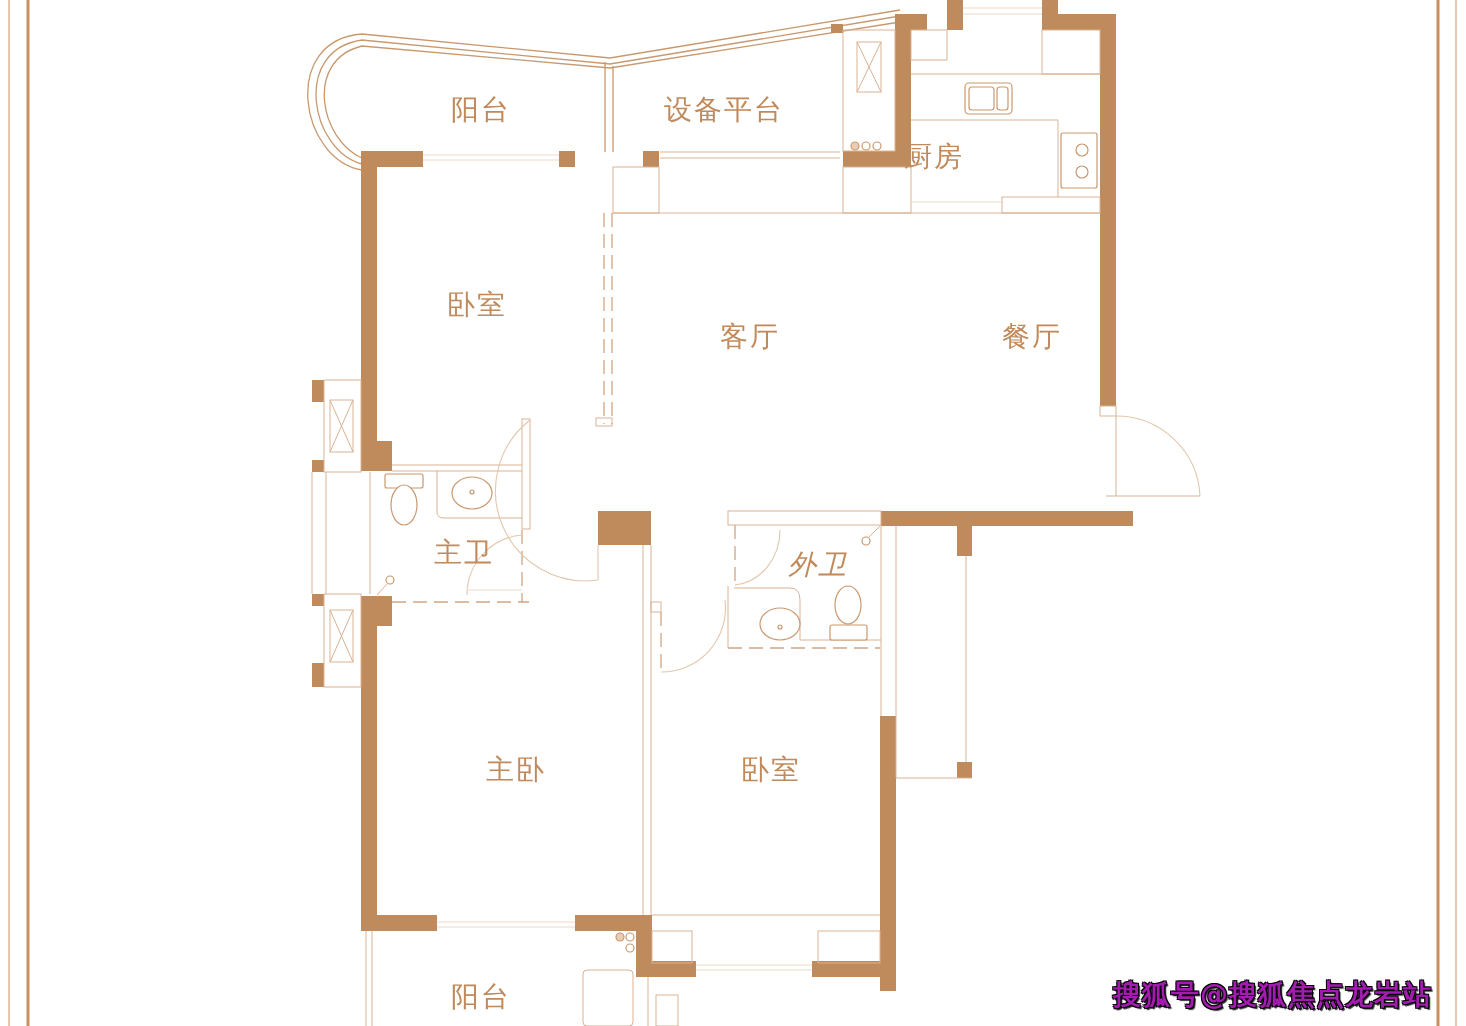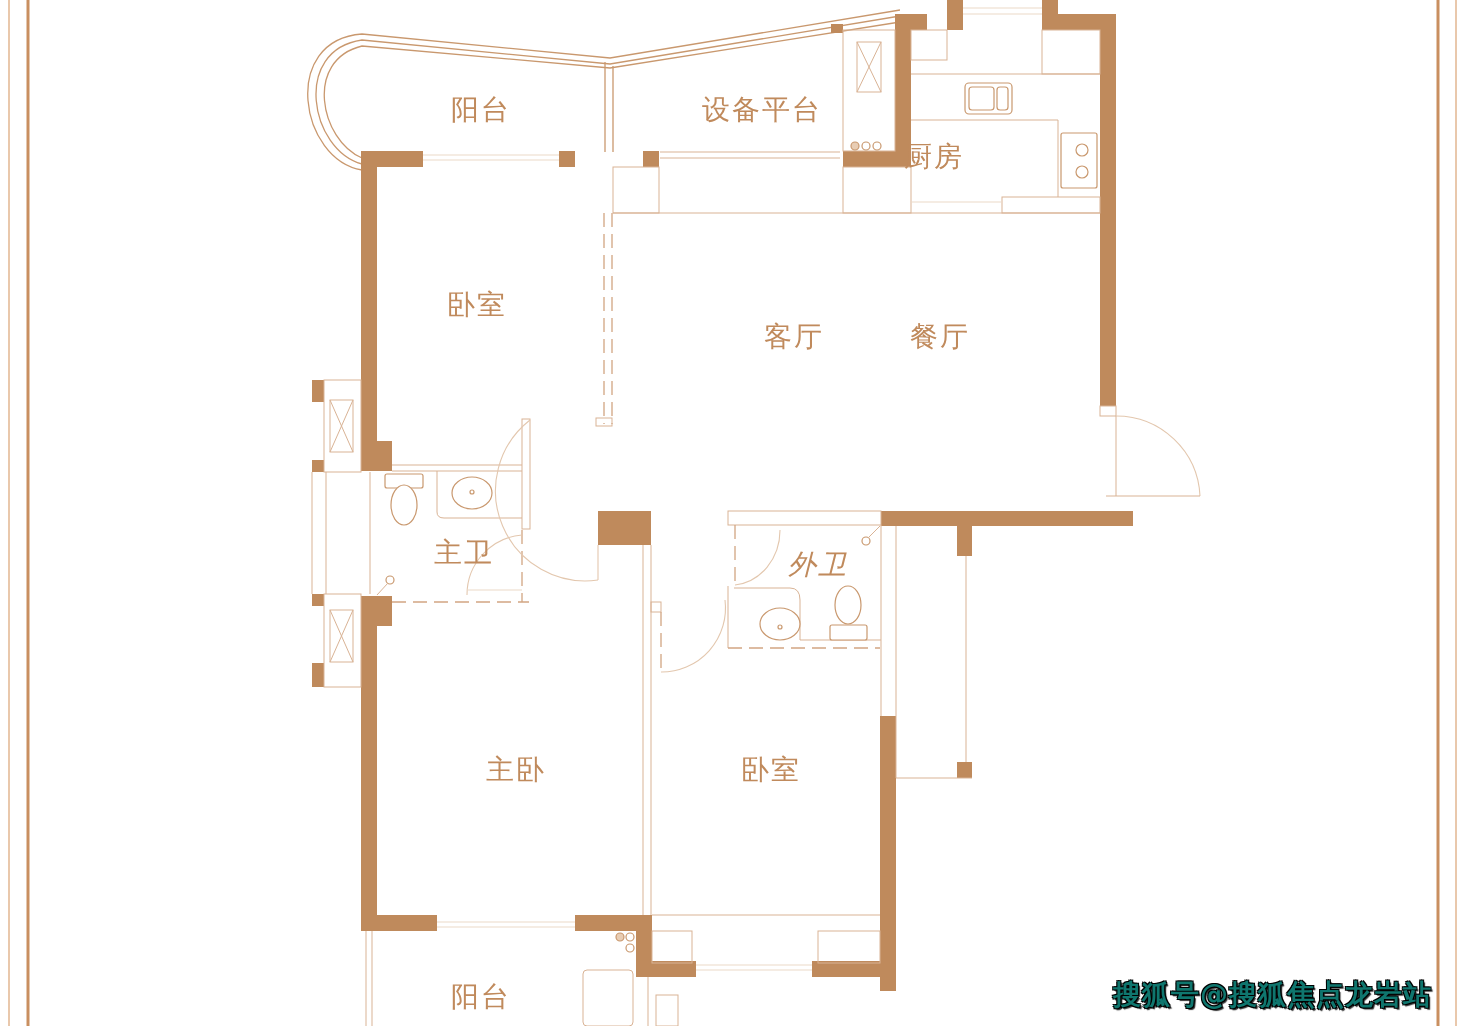--- a/index.html
+++ b/index.html
@@ -12,21 +12,21 @@
     .dash { stroke: #d2a582; stroke-width: 1.3; fill: none; stroke-dasharray: 14 7; }
     .arc { stroke: #e3c7ae; stroke-width: 1.1; fill: none; }
     .frame-thick { stroke: #c98f60; stroke-width: 3; }
     .frame-thin { stroke: #e2b690; stroke-width: 1.5; }
     .fixture { stroke: #c9986e; stroke-width: 1.2; fill: #fff; }
     .room-label {
       position: absolute; color: #c08a5c; font-size: 28px; letter-spacing: 2px;
       font-family: "DejaVu Sans", sans-serif; white-space: nowrap; transform: translate(-50%, -50%);
     }
     .watermark {
-      position: absolute; right: 34px; bottom: 12px; font-size: 28px; color: #0f766e;
+      position: absolute; right: 34px; bottom: 12px; font-size: 28px; color: #a21caf;
       font-family: "DejaVu Sans", sans-serif; font-weight: bold; letter-spacing: 1px;
       text-shadow: 1px 1px 0 #000, -1px -1px 0 #000, 1px -1px 0 #000, -1px 1px 0 #000, 2px 2px 1px #333;
     }
   </style>
 </head>
 <body>
 
 <div id="plan-wrap">
 <svg id="plan" viewBox="0 0 1466 1026" xmlns="http://www.w3.org/2000/svg">
 
@@ -208,25 +208,25 @@
     <circle class="fixture" cx="877" cy="146" r="4"></circle>
     <circle class="fixture" cx="620" cy="937" r="4" style="fill:#e8cdb4"></circle>
     <circle class="fixture" cx="630" cy="937" r="4"></circle>
     <circle class="fixture" cx="630" cy="948" r="4"></circle>
   </g>
 </svg>
 </div>
 
 <div id="labels">
     <span class="room-label" style="left: 481px; top: 110px;">阳台</span>
-    <span class="room-label" style="left: 762px; top: 110px;">设备平台</span>
+    <span class="room-label" style="left: 724px; top: 110px;">设备平台</span>
     <span class="room-label" style="left: 934px; top: 157px;">厨房</span>
     <span class="room-label" style="left: 477px; top: 305px;">卧室</span>
-    <span class="room-label" style="left: 750px; top: 337px; margin-left: 44px;">客厅</span>
-    <span class="room-label" style="left: 940px; top: 337px;">餐厅</span>
+    <span class="room-label" style="left: 750px; top: 337px;">客厅</span>
+    <span class="room-label" style="left: 1032px; top: 337px;">餐厅</span>
     <span class="room-label" style="left: 464px; top: 553px;">主卫</span>
     <span class="room-label" style="left: 818px; top: 565px; font-style: italic;">外卫</span>
     <span class="room-label" style="left: 516px; top: 770px;">主卧</span>
     <span class="room-label" style="left: 771px; top: 770px;">卧室</span>
     <span class="room-label" style="left: 481px; top: 997px;">阳台</span>
   </div>
 
 <div class="watermark">搜狐号@搜狐焦点龙岩站</div>
 
 </body></html>

